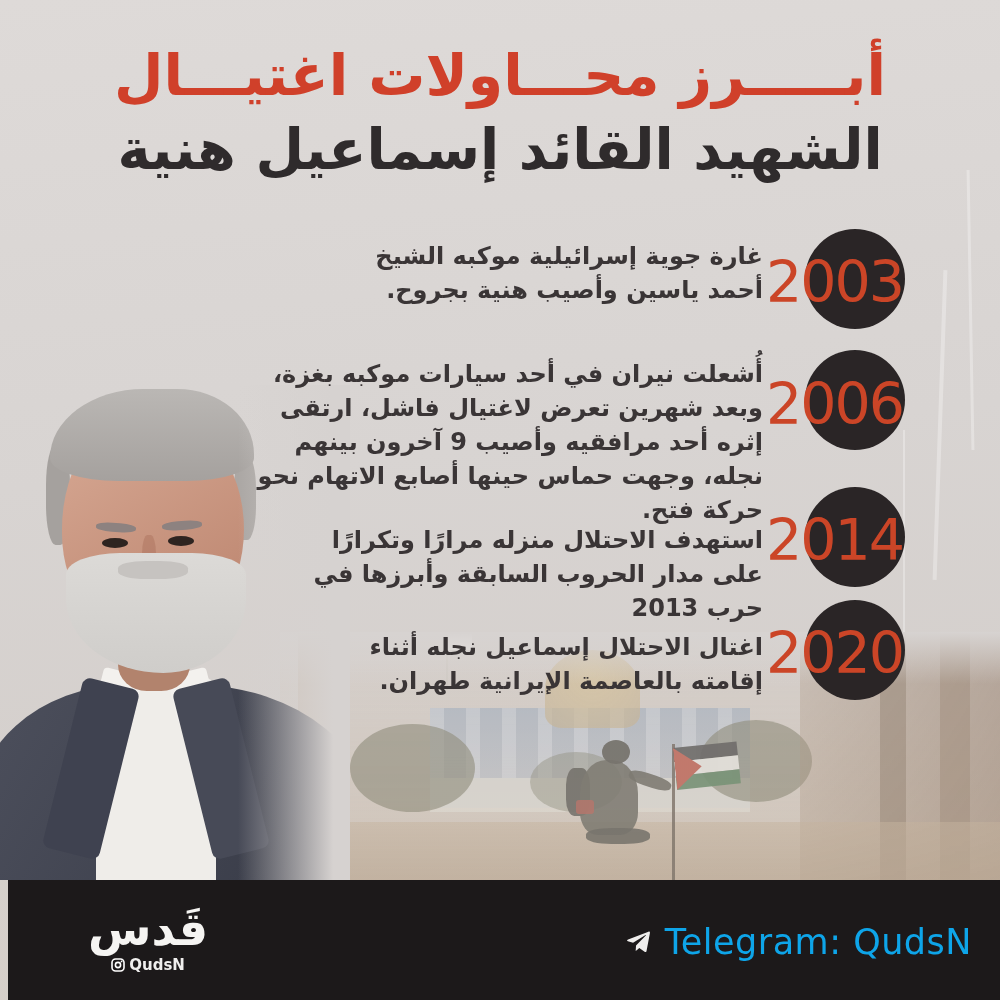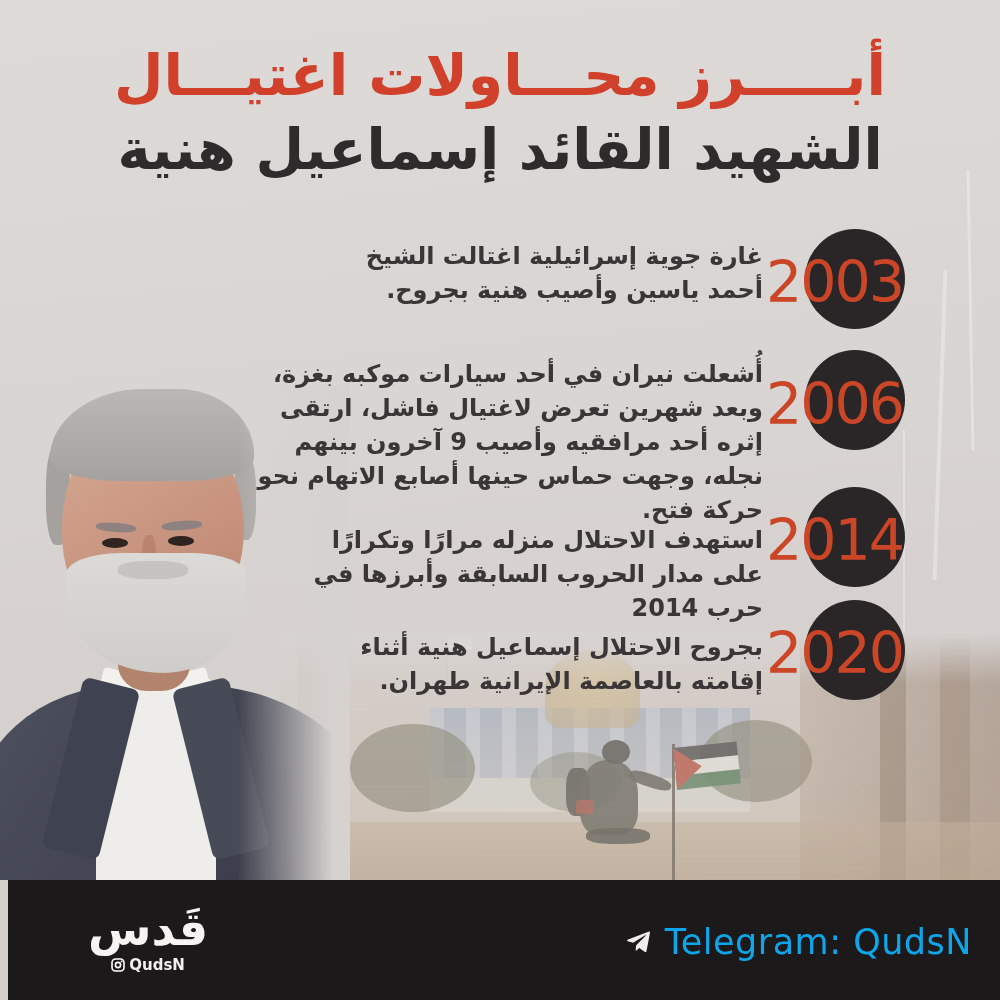--- a/index.html
+++ b/index.html
@@ -127,36 +127,36 @@
 
   <header class="title">
     <div class="title-line1">أبـــــرز محـــاولات اغتيـــال</div>
     <div class="title-line2">الشهيد القائد إسماعيل هنية</div>
   </header>
 
   <section>
     <div>
       <div class="circle c0"></div>
       <div class="year y0">2003</div>
-      <div class="etext t0">غارة جوية إسرائيلية اغتالت الشيخ أحمد ياسين وأصيب هنية بجروح.</div>
+      <div class="etext t0">غارة جوية إسرائيلية موكبه الشيخ أحمد ياسين وأصيب هنية بجروح.</div>
     </div>
     <div>
       <div class="circle c1"></div>
       <div class="year y1">2006</div>
       <div class="etext t1">أُشعلت نيران في أحد سيارات موكبه بغزة، وبعد شهرين تعرض لاغتيال فاشل، ارتقى إثره أحد مرافقيه وأصيب 9 آخرون بينهم نجله، وجهت حماس حينها أصابع الاتهام نحو حركة فتح.</div>
     </div>
     <div>
       <div class="circle c2"></div>
       <div class="year y2">2014</div>
-      <div class="etext t2">استهدف الاحتلال منزله مرارًا وتكرارًا على مدار الحروب السابقة وأبرزها في حرب 2014</div>
+      <div class="etext t2">استهدف الاحتلال منزله مرارًا وتكرارًا على مدار الحروب السابقة وأبرزها في حرب 2013</div>
     </div>
     <div>
       <div class="circle c3"></div>
       <div class="year y3">2020</div>
-      <div class="etext t3">بجروح الاحتلال إسماعيل هنية أثناء إقامته بالعاصمة الإيرانية طهران.</div>
+      <div class="etext t3">اغتال الاحتلال إسماعيل نجله أثناء إقامته بالعاصمة الإيرانية طهران.</div>
     </div>
   </section>
 
   <div class="scene">
     <div class="scene-inner">
       <div class="wash"></div>
       <div class="left-band"></div>
       <div class="building">
         <div class="walls"></div>
         <div class="arches"></div>

